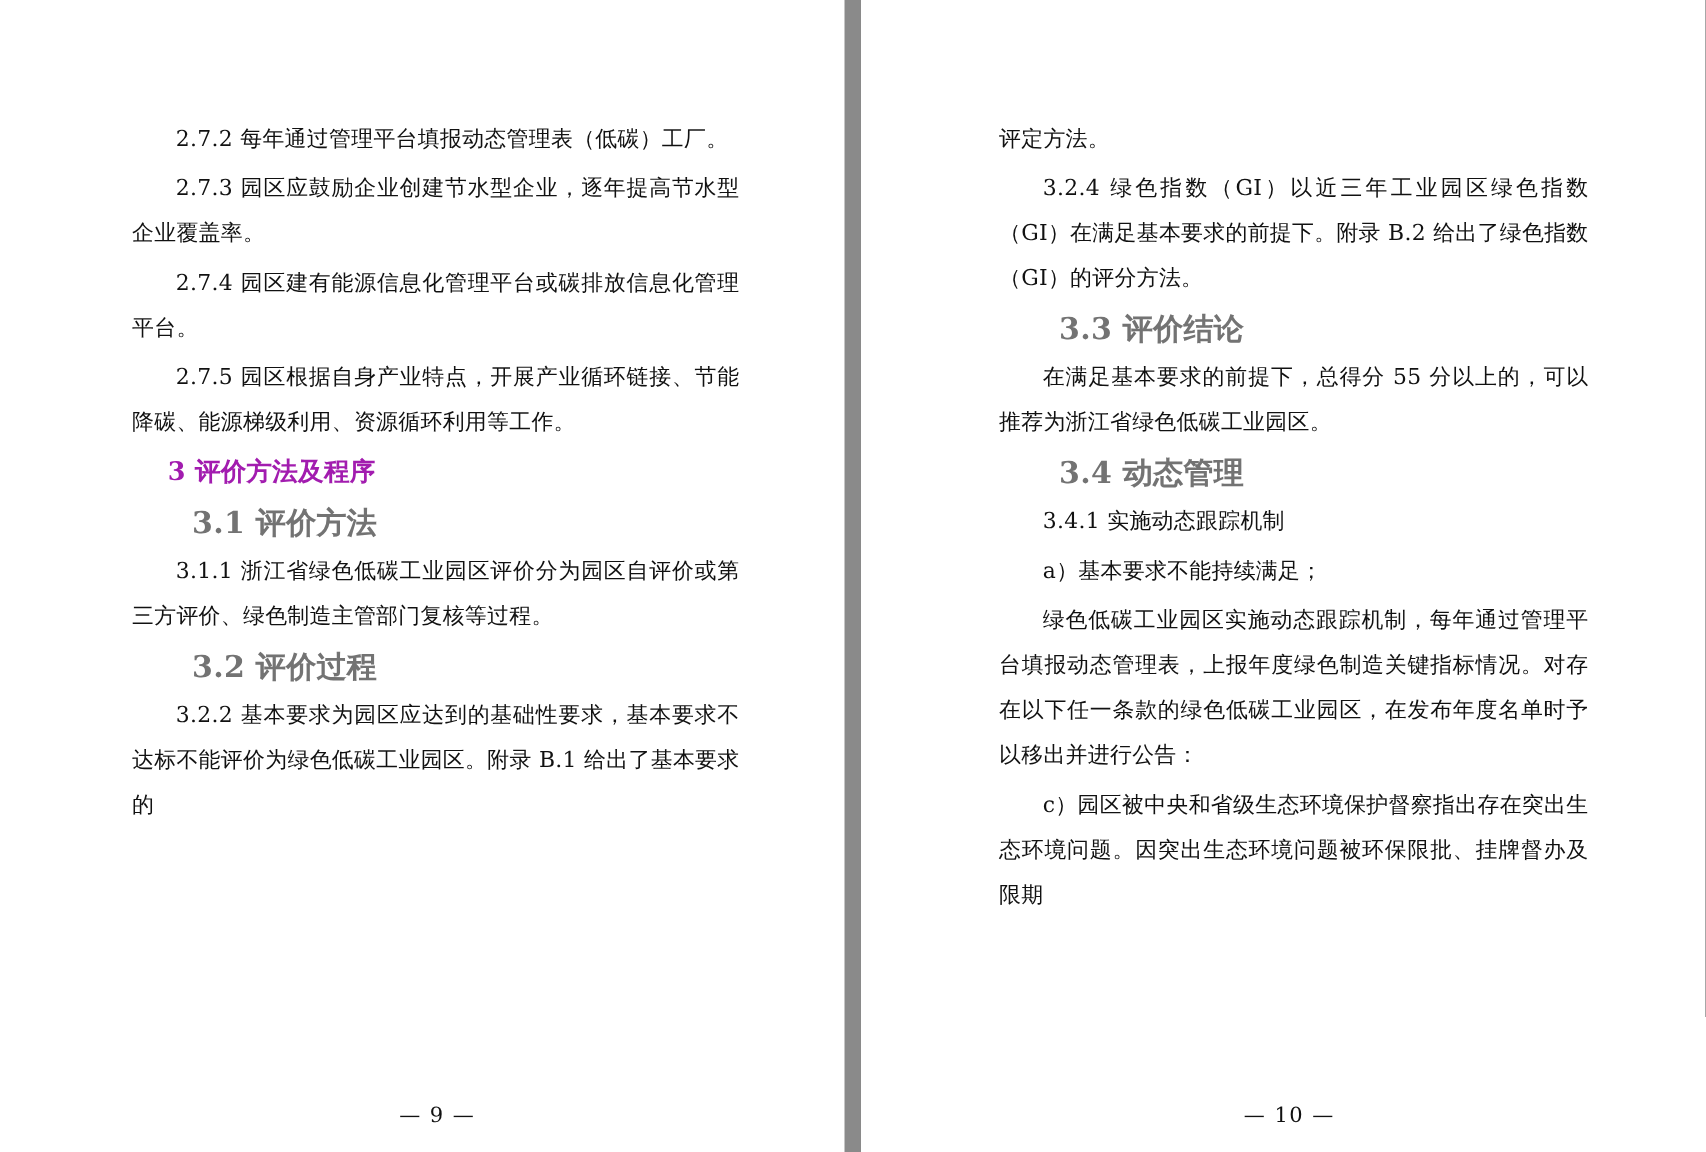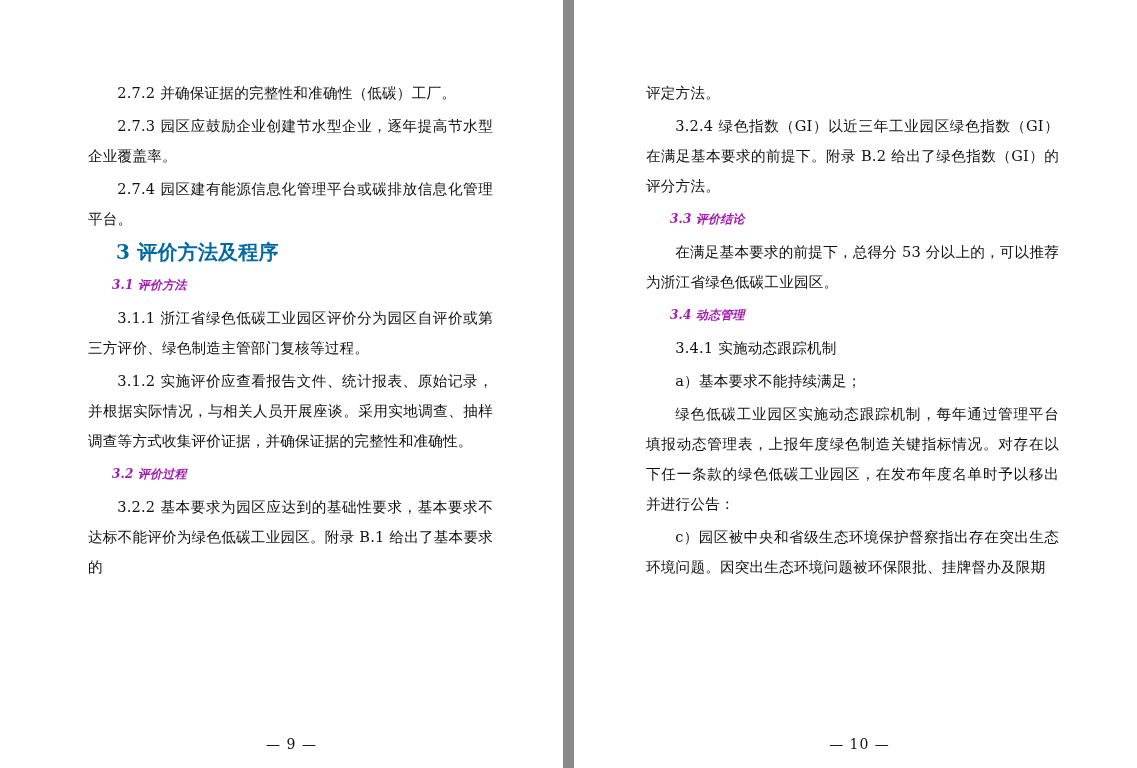--- a/index.html
+++ b/index.html
@@ -32,51 +32,50 @@
     width: 563px;
   }
   .page-inner {
     position: absolute;
     top: 78px;
     bottom: 44px;
     left: 88px;
     right: 70px;
   }
   .page-right .page-inner {
-    left: 72px;
+    left: 92px;
     right: 78px;
   }
   p.body {
     margin: 0 0 3px 0;
     font-size: 14.6px;
     line-height: 30px;
     text-align: justify;
     text-justify: inter-ideograph;
     color: #111;
     letter-spacing: 0.2px;
   }
   p.indent {
     text-indent: 2em;
   }
   p.heading {
     margin: 0 0 3px 0;
-    font-size: 12px;
+    font-size: 20px;
+    line-height: 30px;
+    font-weight: bold;
+    color: #737373;
+    text-indent: 2em;
+    letter-spacing: 0.2px;
+  }
+  p.heading-num {
+    margin: 0 0 3px 0;
+    font-size: 17px;
     line-height: 30px;
     font-weight: bold;
     color: #a21caf;
-    text-indent: 2em;
-    letter-spacing: 0.2px;
-    font-style: italic;
-  }
-  p.heading-num {
-    margin: 0 0 3px 0;
-    font-size: 20px;
-    line-height: 30px;
-    font-weight: bold;
-    color: #0369a1;
     text-indent: 1.4em;
     letter-spacing: 0.2px;
   }
   .gap-top { margin-top: 6px; }
   .folio {
     position: absolute;
     bottom: 16px;
     width: 100%;
     left: 0;
     text-align: center;
@@ -87,39 +86,39 @@
   .page-left .folio { padding-left: 10px; }
   .page-right .folio { padding-left: 4px; }
 </style>
 </head>
 <body>
 
 <div class="spread">
 
   <div class="page page-left">
     <div class="page-inner">
-      <p class="body indent">2.7.2 并确保证据的完整性和准确性（低碳）工厂。</p>
+      <p class="body indent">2.7.2 每年通过管理平台填报动态管理表（低碳）工厂。</p>
       <p class="body indent">2.7.3 园区应鼓励企业创建节水型企业，逐年提高节水型企业覆盖率。</p>
       <p class="body indent">2.7.4 园区建有能源信息化管理平台或碳排放信息化管理平台。</p>
+      <p class="body indent">2.7.5 园区根据自身产业特点，开展产业循环链接、节能降碳、能源梯级利用、资源循环利用等工作。</p>
       <p class="heading-num">3 评价方法及程序</p>
       <p class="heading">3.1 评价方法</p>
       <p class="body indent">3.1.1 浙江省绿色低碳工业园区评价分为园区自评价或第三方评价、绿色制造主管部门复核等过程。</p>
-      <p class="body indent gap-top">3.1.2 实施评价应查看报告文件、统计报表、原始记录，并根据实际情况，与相关人员开展座谈。采用实地调查、抽样调查等方式收集评价证据，并确保证据的完整性和准确性。</p>
       <p class="heading">3.2 评价过程</p>
       <p class="body indent gap-top">3.2.2 基本要求为园区应达到的基础性要求，基本要求不达标不能评价为绿色低碳工业园区。附录 B.1 给出了基本要求的</p>
     </div>
     <div class="folio">— 9 —</div>
   </div>
 
   <div class="page page-right">
     <div class="page-inner">
       <p class="body">评定方法。</p>
       <p class="body indent">3.2.4 绿色指数（GI）以近三年工业园区绿色指数（GI）在满足基本要求的前提下。附录 B.2 给出了绿色指数（GI）的评分方法。</p>
       <p class="heading">3.3 评价结论</p>
-      <p class="body indent">在满足基本要求的前提下，总得分 53 分以上的，可以推荐为浙江省绿色低碳工业园区。</p>
+      <p class="body indent">在满足基本要求的前提下，总得分 55 分以上的，可以推荐为浙江省绿色低碳工业园区。</p>
       <p class="heading">3.4 动态管理</p>
       <p class="body indent">3.4.1 实施动态跟踪机制</p>
       <p class="body indent">a）基本要求不能持续满足；</p>
       <p class="body indent">绿色低碳工业园区实施动态跟踪机制，每年通过管理平台填报动态管理表，上报年度绿色制造关键指标情况。对存在以下任一条款的绿色低碳工业园区，在发布年度名单时予以移出并进行公告：</p>
       <p class="body indent">c）园区被中央和省级生态环境保护督察指出存在突出生态环境问题。因突出生态环境问题被环保限批、挂牌督办及限期</p>
     </div>
     <div class="folio">— 10 —</div>
   </div>
 
 </div>

